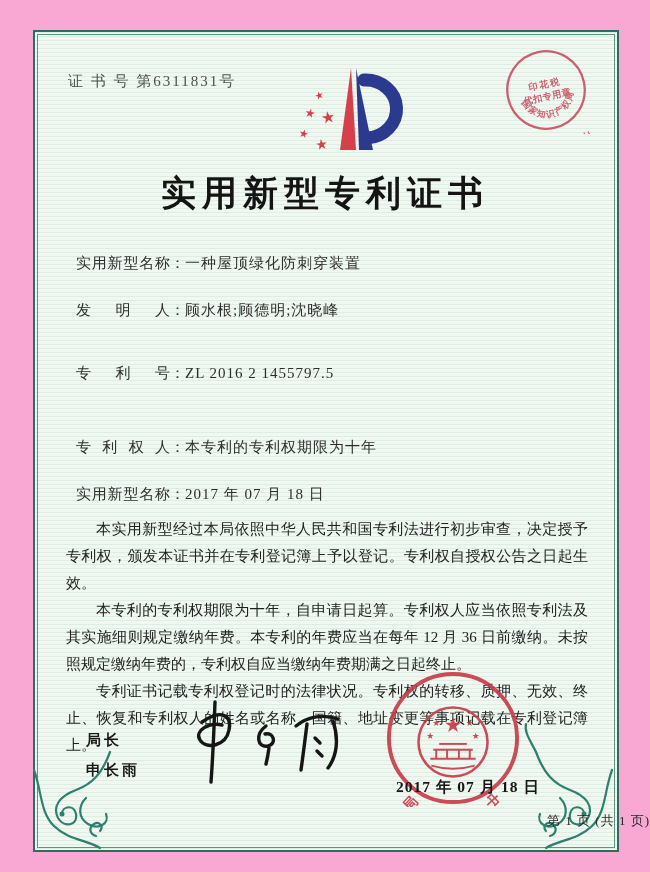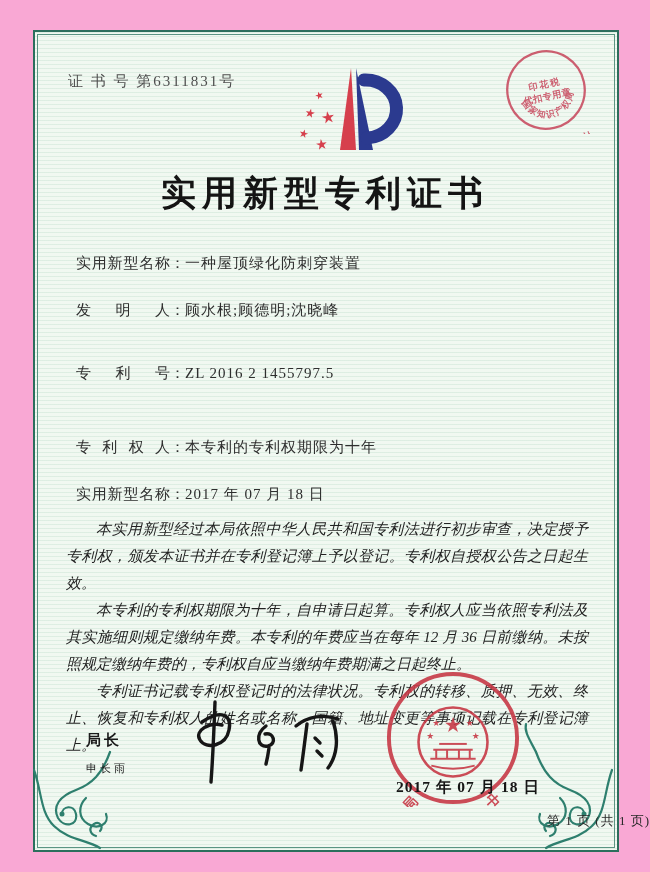--- a/index.html
+++ b/index.html
@@ -14,25 +14,25 @@
   .cert-no{position:absolute;left:68px;top:72px;font-size:15px;letter-spacing:2px;color:#4e4e4e;}
   .logo{position:absolute;left:288px;top:56px;width:138px;height:108px;}
   .tax-seal{position:absolute;left:502px;top:46px;width:88px;height:88px;opacity:.88;}
   .title{position:absolute;left:0;right:0;top:170px;text-align:center;
          font-size:35px;font-weight:bold;letter-spacing:6px;color:#141414;}
   .field-row{position:absolute;left:68px;font-size:15px;color:#2e2e2e;white-space:nowrap;margin-left:8px;}
   .flabel{display:inline-block;width:94px;text-align:justify;text-align-last:justify;vertical-align:top;}
   .fsep{display:inline-block;}
   .fvalue{letter-spacing:1px;}
   .body-text{position:absolute;left:66px;top:516px;width:522px;font-size:15px;line-height:27px;
-             color:#222;text-align:justify;font-style:italic;}
+             color:#222;text-align:justify;}
   .body-text p{margin:0;text-indent:2em;}
   .sig-role{position:absolute;left:86px;top:731px;font-size:15px;font-weight:bold;letter-spacing:3px;
             color:#1b1b1b;font-family:"DejaVu Sans","Liberation Sans",sans-serif;}
-  .sig-name{position:absolute;left:86px;top:761px;font-size:11px;font-weight:normal;letter-spacing:3px;
+  .sig-name{position:absolute;left:86px;top:761px;font-size:15px;font-weight:bold;letter-spacing:3px;
             color:#1b1b1b;font-family:"DejaVu Sans","Liberation Sans",sans-serif;}
   .sig-script{position:absolute;left:168px;top:694px;width:190px;height:96px;}
   .main-seal{position:absolute;left:384px;top:669px;width:138px;height:138px;opacity:.9;}
   .seal-date{position:absolute;left:396px;top:777px;font-size:15.5px;letter-spacing:1px;color:#161616;
              font-weight:bold;}
   .footer{position:absolute;left:0;right:0;top:812px;text-align:right;font-size:13px;
           letter-spacing:1px;color:#2a2a2a;}
   .flourish{position:absolute;pointer-events:none;}
   .fl-bl{left:26px;top:748px;width:114px;height:104px;}
   .fl-br{left:506px;top:722px;width:114px;height:130px;}

